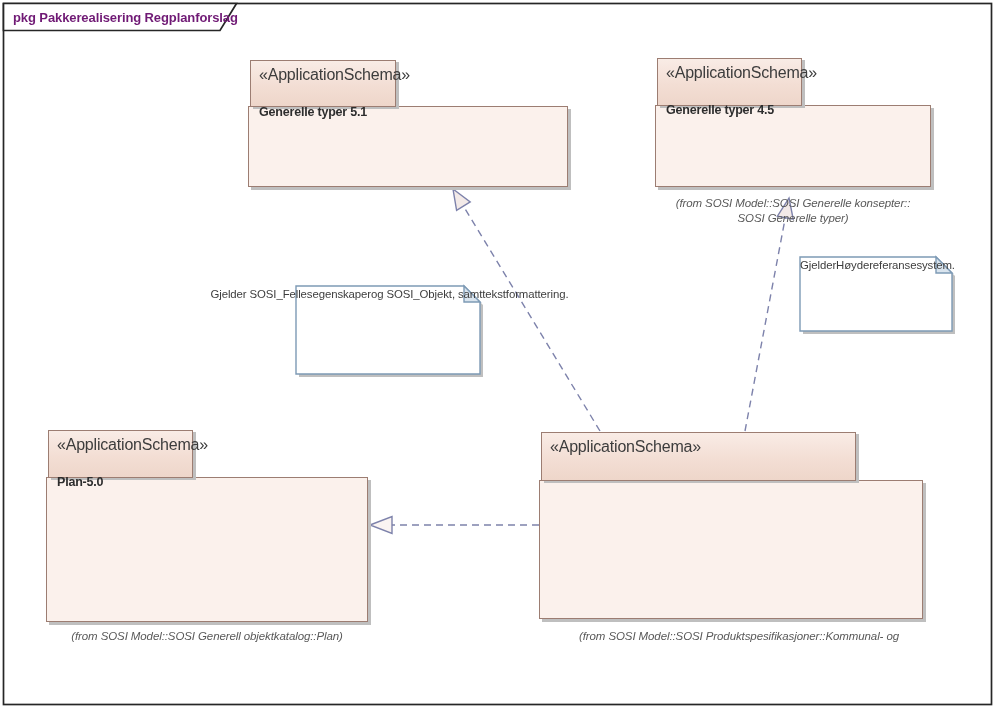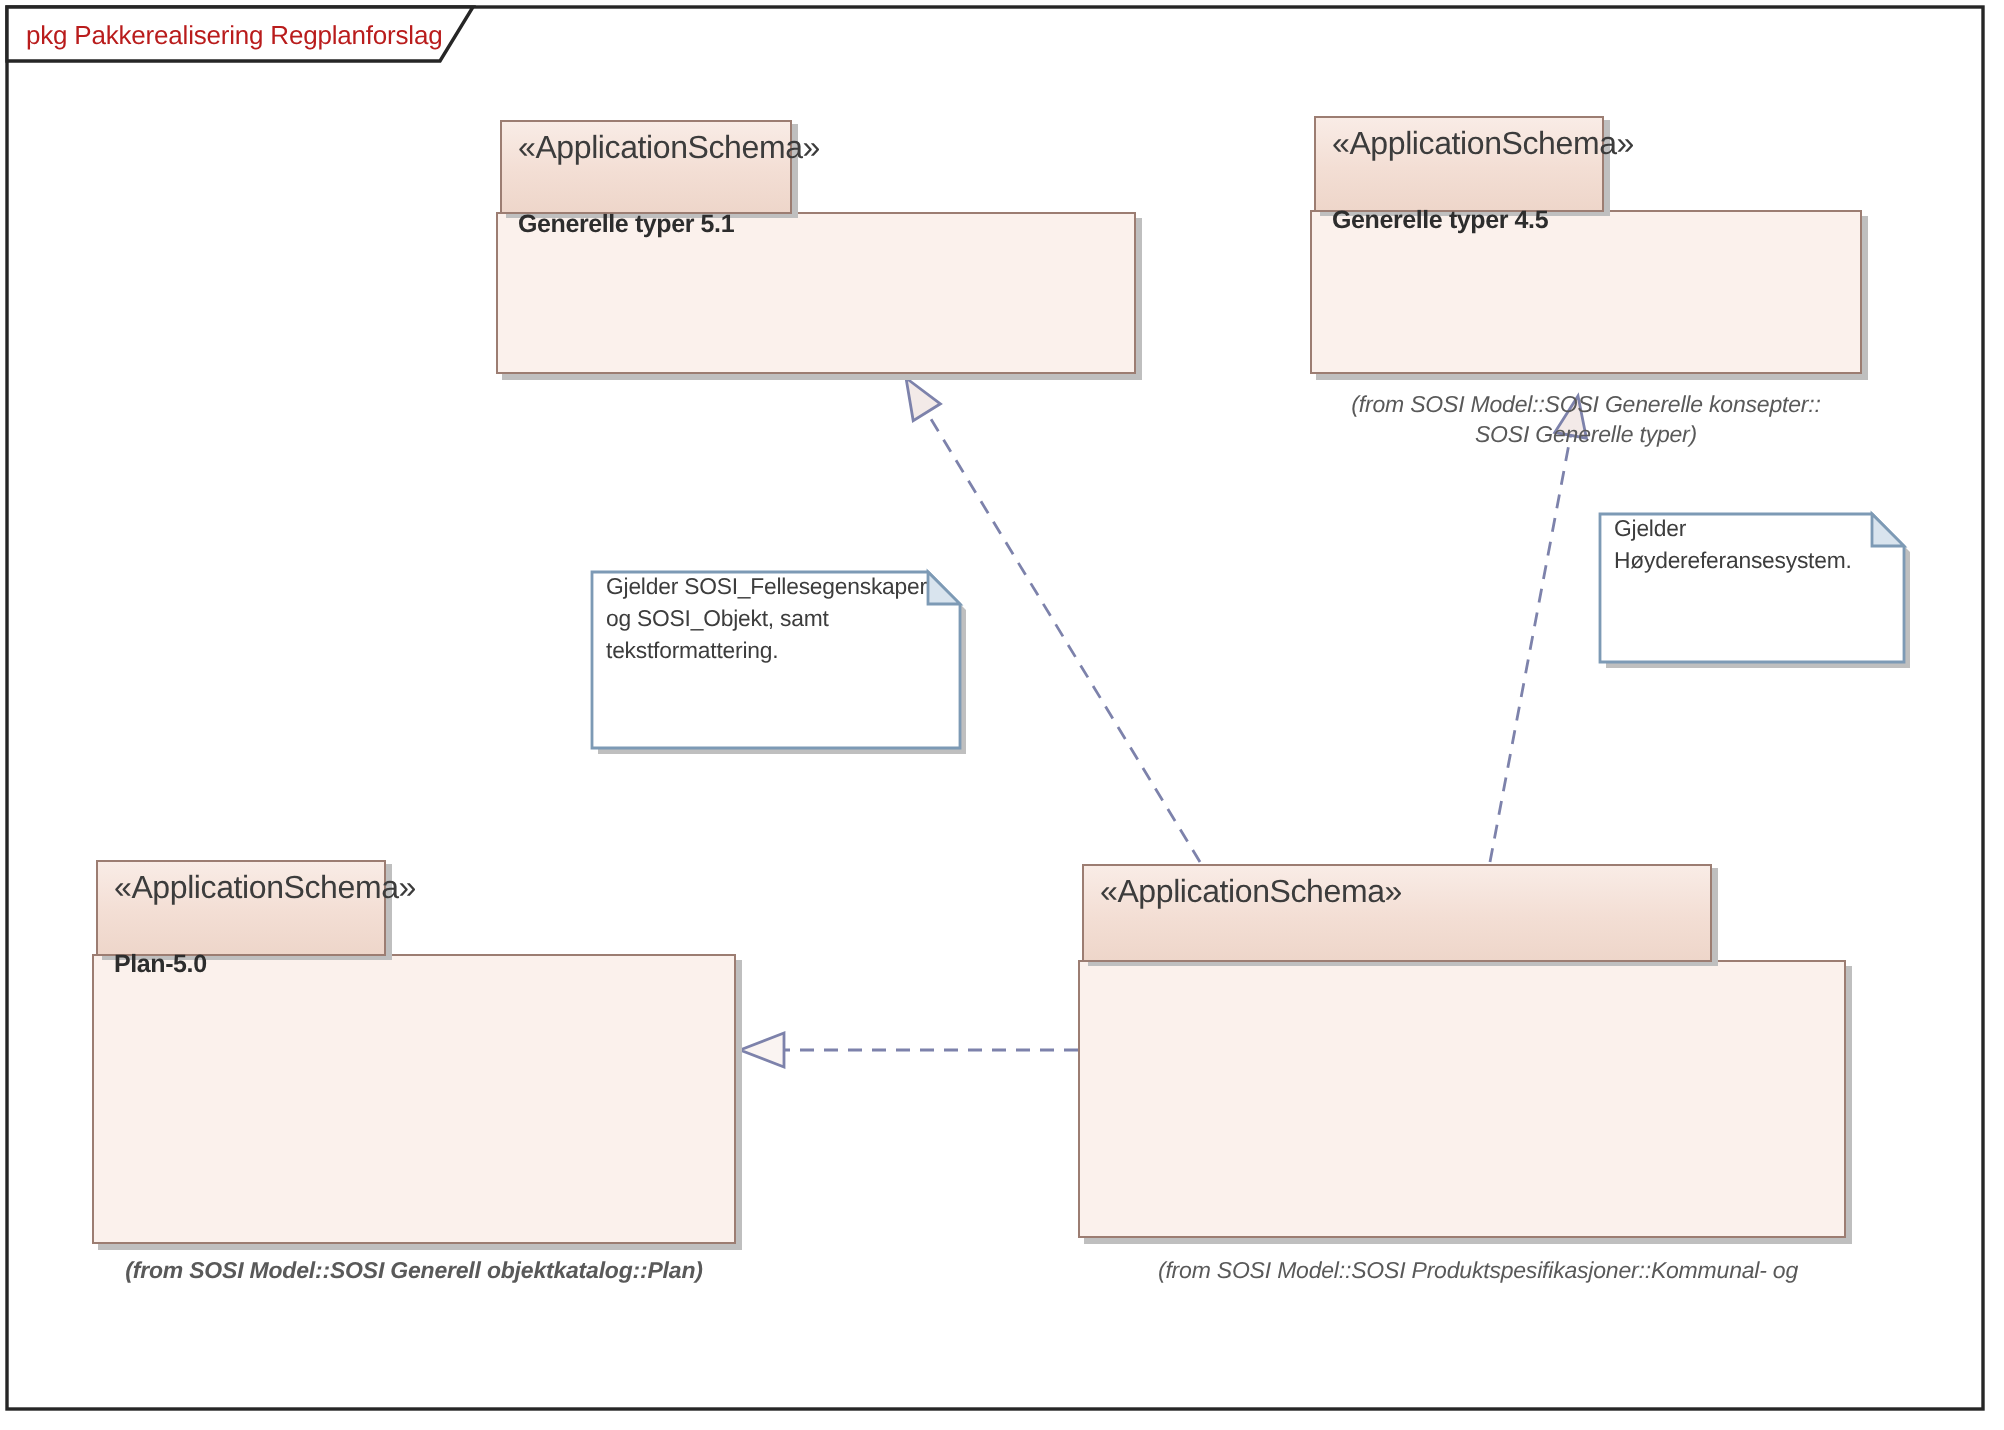--- a/index.html
+++ b/index.html
@@ -2,21 +2,21 @@
 <html><head>
 <meta charset="utf-8">
 <style>
   html,body{margin:0;padding:0;background:#ffffff;}
   .canvas{
     position:relative;width:1002px;height:715px;background:#ffffff;
     font-family:"Liberation Sans",sans-serif;overflow:hidden;
   }
   .layer{position:absolute;left:0;top:0;width:1002px;height:715px;overflow:visible;}
   .frame-title{
-    position:absolute;left:13px;top:10px;font-size:13px;font-weight:normal;color:#b91c1c;
+    position:absolute;left:13px;top:10px;font-size:13px;font-weight:bold;color:#701a75;
     letter-spacing:-0.1px;white-space:nowrap;
   }
   .package{position:absolute;}
   .pkg-tab{
     position:absolute;box-sizing:border-box;
     border:1.4px solid #9c7d72;
     background:linear-gradient(to bottom,#f9ece6 0%,#f3ded4 55%,#eed6ca 100%);
     box-shadow:3px 2px 0 0 #bfbfbf;
     padding:5px 4px 0 8px;z-index:2;
   }
@@ -30,21 +30,21 @@
   .pname.tight{font-size:12px;letter-spacing:-0.55px;}
   .from-label{
     position:absolute;text-align:center;color:#595959;font-style:italic;
     font-size:11.5px;line-height:14.5px;letter-spacing:-0.1px;
   }
   .from-label div{white-space:nowrap;}
   .note{position:absolute;}
   .note svg{position:absolute;left:0;top:0;overflow:visible;}
   .note-text{
     position:absolute;left:0;top:0;right:4px;bottom:2px;
-    display:flex;flex-direction:column;justify-content:flex-start;
+    display:flex;flex-direction:row;justify-content:center;
     padding-left:7px;font-size:11.4px;line-height:16px;color:#3d3d3d;letter-spacing:-0.1px;
   }
   .note-text div{white-space:nowrap;}
 </style>
 </head>
 <body>
 
 <div class="canvas">
 
   <svg class="layer" viewBox="0 0 1002 715" xmlns="http://www.w3.org/2000/svg">
@@ -91,21 +91,21 @@
     <div>SOSI Generelle typer)</div>
   </div>
 
   <div class="package" style="left:46px;top:430px;width:322px;height:192px;">
     <div class="pkg-tab" style="left:2px;top:0;width:145px;height:48px;">
       <div class="stereo">«ApplicationSchema»</div>
       <div class="pname">Plan-5.0</div>
     </div>
     <div class="pkg-body" style="left:0;top:47px;width:322px;height:145px;"></div>
   </div>
-  <div class="from-label" style="left:46px;top:629px;width:322px;font-weight:bold;">
+  <div class="from-label" style="left:46px;top:629px;width:322px;">
     <div>(from SOSI Model::SOSI Generell objektkatalog::Plan)</div>
   </div>
 
   <div class="package" style="left:539px;top:432px;width:384px;height:187px;">
     <div class="pkg-tab" style="left:2px;top:0;width:315px;height:49px;">
       <div class="stereo">«ApplicationSchema»</div>
     </div>
     <div class="pkg-body" style="left:0;top:48px;width:384px;height:139px;"></div>
   </div>
   <div class="from-label" style="left:529px;top:629px;width:420px;">

